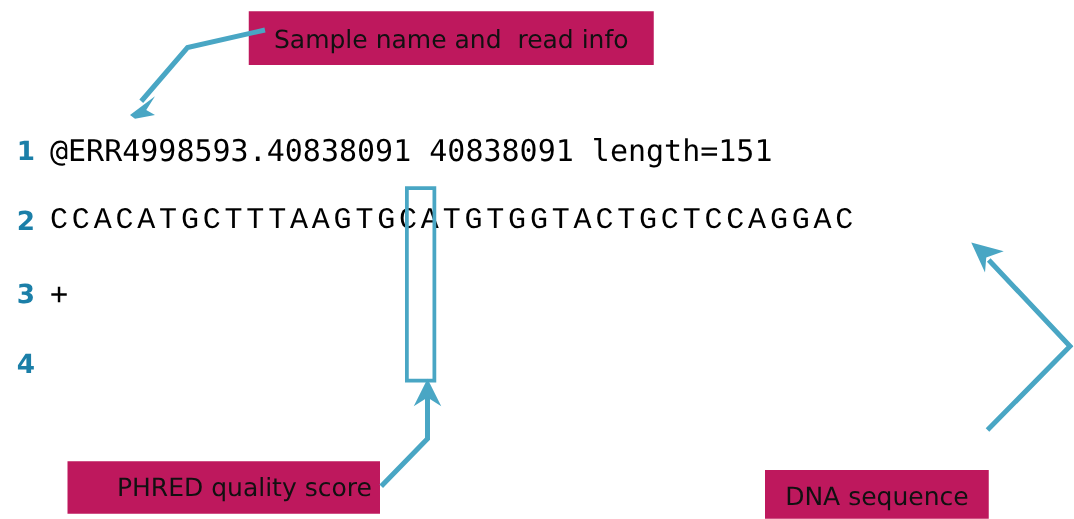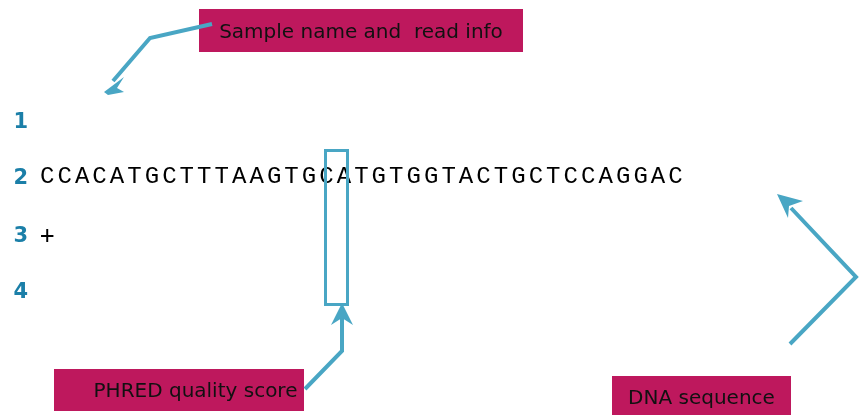--- a/index.html
+++ b/index.html
@@ -120,20 +120,21 @@
     pointer-events: none;
   }
 </style>
 </head>
 <body>
 
 <div id="fastq-block">
 
   <div class="fastq-line" id="line-1">
     <span class="line-number">1</span>
+    <span class="line-content">@ERR4998593.40838091 40838091 length=151</span>
   </div>
 
   <div class="fastq-line" id="line-2">
     <span class="line-number">2</span>
     <span class="line-content spaced">CCACATGCTTTAAGTGCATGTGGTACTGCTCCAGGAC</span>
   </div>
 
   <div class="fastq-line" id="line-3">
     <span class="line-number">3</span>
     <span class="line-content">+</span>

